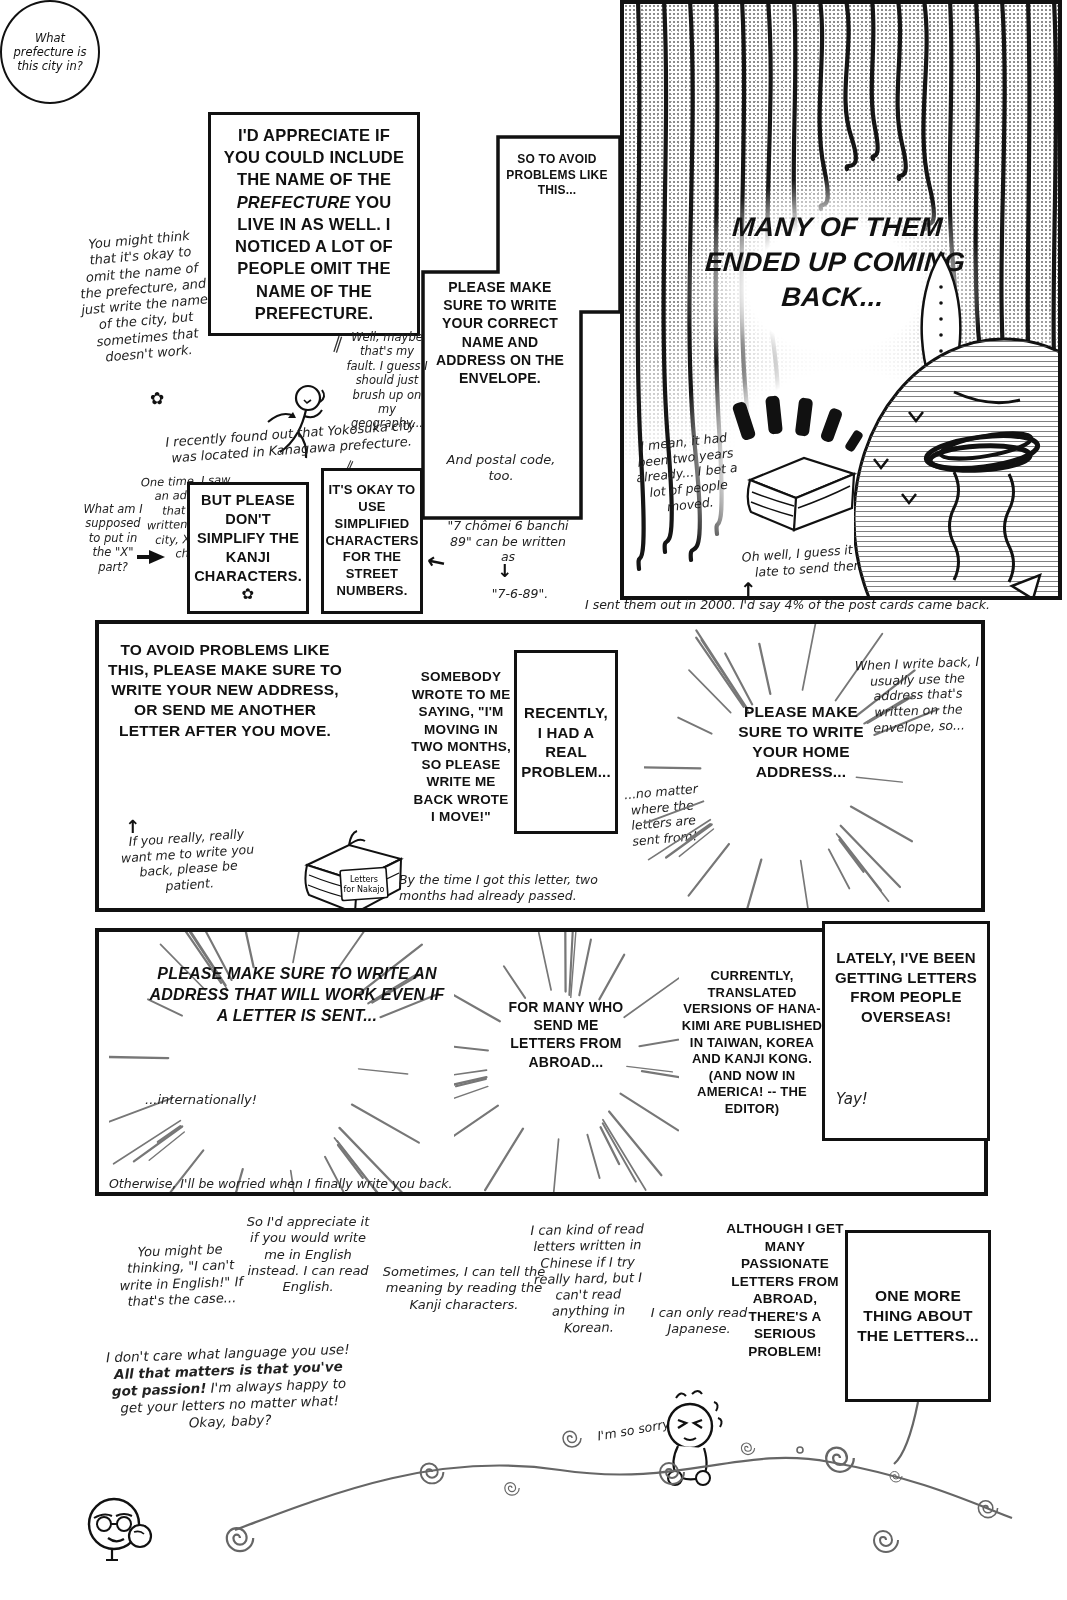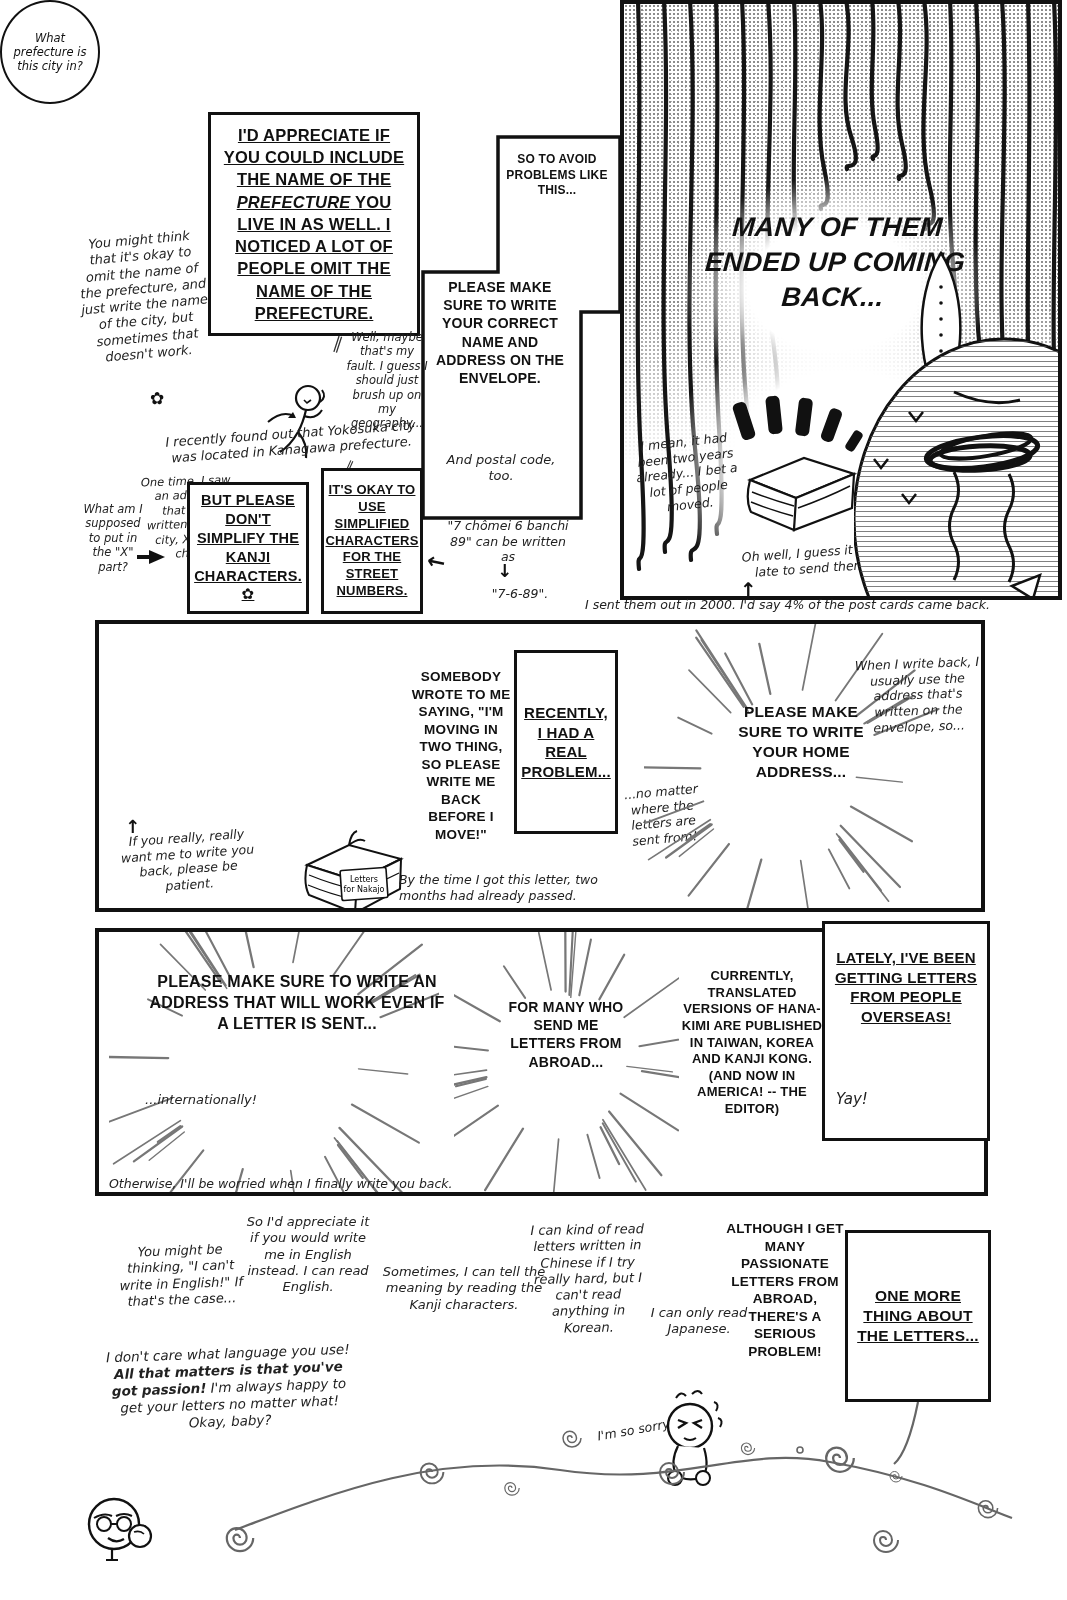--- a/index.html
+++ b/index.html
@@ -6,21 +6,21 @@
   .page{position:relative;width:1067px;height:1600px;background:#ffffff;overflow:hidden;
         font-family:"Liberation Sans",sans-serif;color:#111;}
   .abs{position:absolute;}
   
   .dlg{position:absolute;font-family:"Liberation Sans",sans-serif;font-weight:bold;color:#111;
        text-align:center;line-height:1.3;letter-spacing:.2px;}
   
   .hw{position:absolute;font-family:"DejaVu Sans",sans-serif;font-style:italic;color:#222;
       text-align:center;line-height:1.25;}
   .box{position:absolute;border:3.5px solid #111;background:#fff;display:flex;flex-direction:column;
-       align-items:center;justify-content:center;padding:8px;box-sizing:border-box;text-align:center;text-decoration:underline;}
+       align-items:center;justify-content:center;padding:8px;box-sizing:border-box;text-align:center;}
   .panel{position:absolute;border:4px solid #111;background:#fff;overflow:hidden;box-sizing:border-box;}
   .glyph{position:absolute;font-family:"DejaVu Sans",sans-serif;color:#111;font-style:normal;}
 
   
   #t-note1{left:78px;top:232px;width:132px;font-size:13px;transform:rotate(-5deg);}
   #t-flower1{left:150px;top:388px;font-size:17px;}
   #box-appreciate{left:208px;top:112px;width:212px;height:224px;font-size:16.5px;line-height:1.35;}
   #balloon-svg{left:418px;top:132px;}
   #t-soavoid{left:503px;top:152px;width:108px;font-size:12px;}
   #t-correct{left:430px;top:278px;width:140px;font-size:14px;}
@@ -79,21 +79,21 @@
   #p2-recently{left:415px;top:26px;width:104px;height:184px;border-width:3px;font-size:15px;}
   #p2-nomatter{left:522px;top:160px;width:84px;font-size:12.5px;transform:rotate(-5deg);}
   #p2-burst{left:545px;top:0;}
   #p2-home{left:638px;top:78px;width:128px;font-size:15.5px;}
   #p2-when{left:756px;top:32px;width:126px;font-size:12.5px;transform:rotate(-2deg);}
 
   
   #panel3{left:95px;top:928px;width:893px;height:268px;}
   #p3-burst1{left:10px;top:0;}
   #p3-burst2{left:355px;top:0;}
-  #p3-address{left:48px;top:40px;width:300px;font-size:16px;}
+  #p3-address{left:48px;top:32px;width:300px;font-size:16px;font-style:italic;}
   #p3-intl{left:22px;top:160px;width:160px;font-size:13px;}
   #p3-country{left:214px;top:26px;width:126px;font-size:13px;line-height:1.28;}
   #p3-abroad{left:408px;top:66px;width:118px;font-size:14px;}
   #p3-hanakimi{left:582px;top:36px;width:142px;font-size:13px;line-height:1.28;}
   #p3-caption{left:10px;top:244px;width:440px;font-size:12.5px;text-align:left;}
   #box-overseas{left:822px;top:921px;width:168px;height:220px;justify-content:flex-start;padding-top:24px;
                 font-size:15px;z-index:4;}
   #p3-yay{left:836px;top:1090px;width:60px;font-size:15px;z-index:5;text-align:left;}
 
   
@@ -240,36 +240,37 @@
       </g>
       <path d="M100,138 q9,18 0,36 q-9,18 0,36 q9,18 0,36" fill="none" stroke="#111" stroke-width="3"></path>
       <path d="M155,140 q9,18 0,36 q-9,18 0,36 q9,18 0,36" fill="none" stroke="#111" stroke-width="3"></path>
       <path d="M158,252 l28,-11 l-7,24 z" fill="#fff" stroke="#111" stroke-width="2.5"></path>
     </svg>
   </div>
   <div id="p1-arrow" class="glyph">↑</div>
   <div id="p1-caption" class="hw">I sent them out in 2000. I'd say 4% of the post cards came back.</div>
 
   <div id="panel2" class="panel">
+    <div id="p2-newaddr" class="dlg">TO AVOID PROBLEMS LIKE THIS, PLEASE MAKE SURE TO WRITE YOUR NEW ADDRESS, OR SEND ME ANOTHER LETTER AFTER YOU MOVE.</div>
     <div id="p2-arrup" class="glyph">↑</div>
     <div id="p2-patient" class="hw">If you really, really want me to write you back, please be patient.</div>
 
     <svg id="p2-stack" class="abs" width="118" height="86" viewBox="0 0 118 86">
       <path d="M10,36 L52,16 L104,30 L60,52 Z" fill="#fff" stroke="#111" stroke-width="2"></path>
       <path d="M10,36 q-4,18 2,30 L58,84 q4,-16 2,-32 Z" fill="#fff" stroke="#111" stroke-width="2"></path>
       <path d="M60,52 L104,30 l-1,30 L58,84 Z" fill="#fff" stroke="#111" stroke-width="2"></path>
       <path d="M12,46 q22,9 44,14 M11,56 q22,9 44,14 M62,62 q22,-9 40,-18" fill="none" stroke="#111" stroke-width="1.3"></path>
       <path d="M52,16 q2,-12 8,-14 M52,16 q10,-8 16,-4" fill="none" stroke="#111" stroke-width="2"></path>
       <rect x="44" y="40" width="46" height="30" rx="2" fill="#fff" stroke="#111" stroke-width="1.6" transform="rotate(-4 67 55)"></rect>
       <text x="67" y="53" text-anchor="middle" font-size="8" font-family="DejaVu Sans">Letters</text>
       <text x="67" y="63" text-anchor="middle" font-size="8" font-family="DejaVu Sans">for Nakajo</text>
     </svg>
 
     <div id="p2-twomonths" class="hw">By the time I got this letter, two months had already passed.</div>
-    <div id="p2-somebody" class="dlg">SOMEBODY WROTE TO ME SAYING, "I'M MOVING IN TWO THING, SO PLEASE WRITE ME BACK BEFORE I MOVE!"</div>
+    <div id="p2-somebody" class="dlg">SOMEBODY WROTE TO ME SAYING, "I'M MOVING IN TWO MONTHS, SO PLEASE WRITE ME BACK WROTE I MOVE!"</div>
     <div id="p2-recently" class="box dlg">
       <span>RECENTLY, I HAD A REAL PROBLEM...</span>
     </div>
     <div id="p2-nomatter" class="hw">...no matter where the letters are sent from!</div>
     <svg id="p2-burst" width="300" height="292" viewBox="0 0 300 292" class="abs">
         <line x1="212.3" y1="153.3" x2="258.4" y2="158.1" stroke="#777" stroke-width="1.40" stroke-linecap="round"></line>
         <line x1="206.9" y1="182.5" x2="268.0" y2="217.3" stroke="#777" stroke-width="2.13" stroke-linecap="round"></line>
         <line x1="196.7" y1="201.7" x2="256.0" y2="263.0" stroke="#777" stroke-width="2.26" stroke-linecap="round"></line>
         <line x1="192.6" y1="210.0" x2="244.6" y2="277.2" stroke="#777" stroke-width="1.68" stroke-linecap="round"></line>
         <line x1="194.9" y1="212.4" x2="237.0" y2="266.3" stroke="#777" stroke-width="1.93" stroke-linecap="round"></line>

